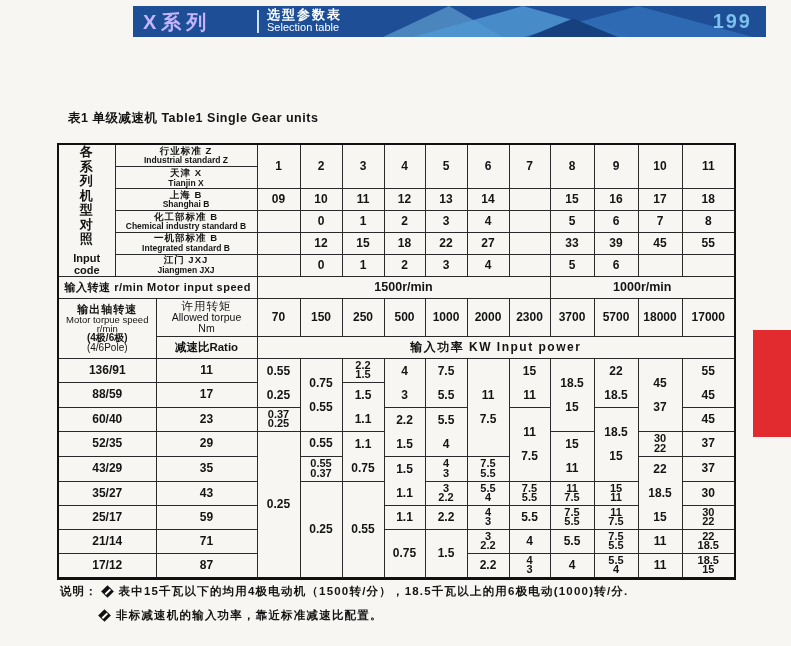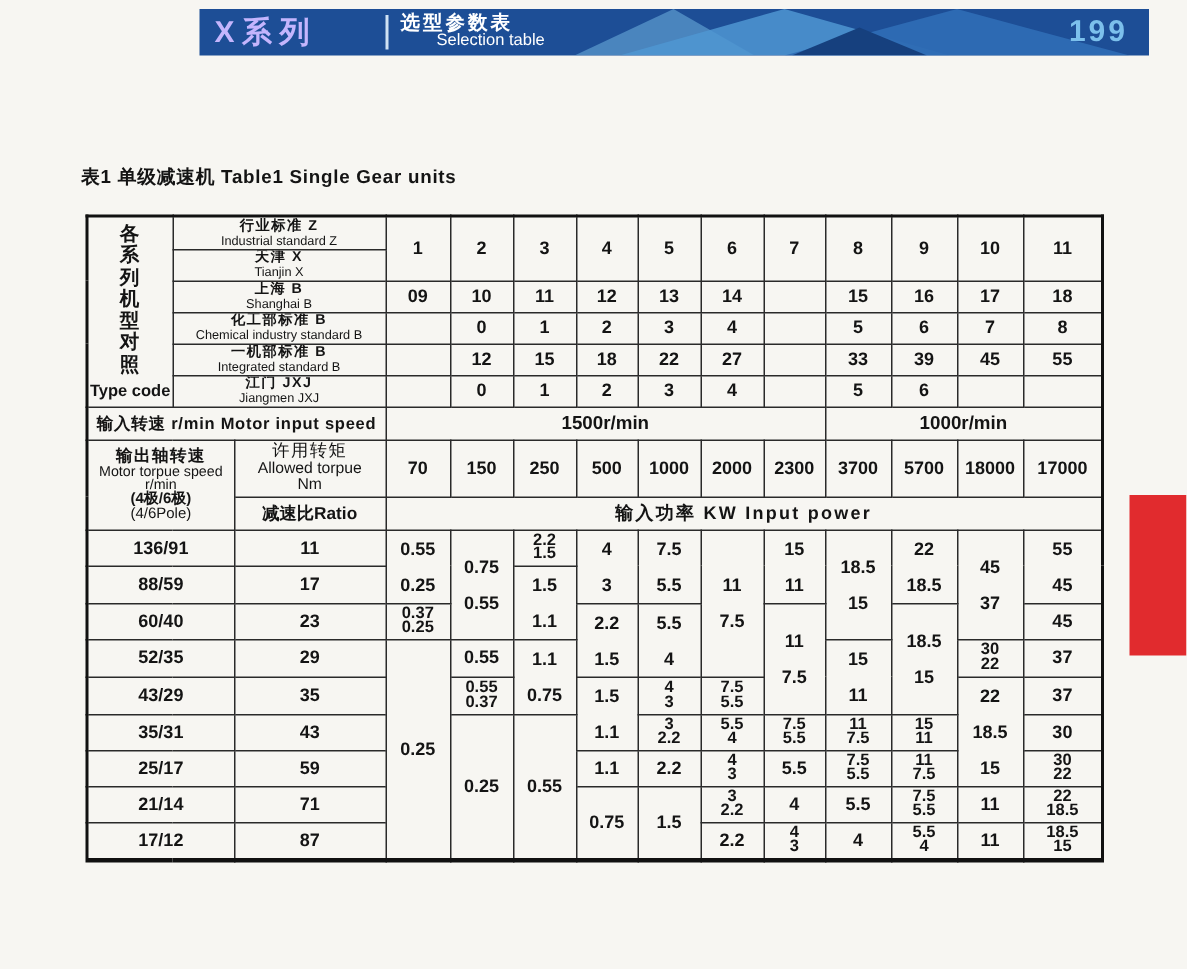--- a/index.html
+++ b/index.html
@@ -25,50 +25,50 @@
     clip-path:polygon(0 100%,55% 0,100% 100%);}
   .chev-notch{left:395px;width:90px;background:#16407e;
     clip-path:polygon(0 100%,50% 40%,100% 100%);}
   .series-title{
     position:absolute;left:10px;top:1px;color:#c4b5fd;
     font-size:20px;font-weight:700;letter-spacing:5px;line-height:30px;
   }
   .header-divider{position:absolute;left:124px;top:4px;width:2px;height:23px;background:#cfe2f4;}
   .header-sub{position:absolute;left:134px;top:2px;color:#fff;line-height:13px;}
   .header-sub .cn{font-size:13px;font-weight:700;letter-spacing:2px;}
-  .header-sub .en{font-size:11px;font-weight:400;margin-left:24px;}
+  .header-sub .en{font-size:11px;font-weight:400;}
   .page-number{
     position:absolute;right:14px;top:4px;color:#7cc0ec;
     font-size:20px;font-weight:700;letter-spacing:2px;
   }
 
   
   .red-tab{position:absolute;left:753px;top:330px;width:38px;height:107px;background:#e12b2e;}
 
   
-  .table-title{position:absolute;left:54px;top:110px;font-size:12.5px;font-weight:700;letter-spacing:.5px;}
+  .table-title{position:absolute;left:68px;top:110px;font-size:12.5px;font-weight:700;letter-spacing:.5px;}
 
   
   .table-wrap{position:absolute;left:57px;top:143px;}
   table{border-collapse:collapse;table-layout:fixed;width:677px;}
   td{
     border:1px solid #2a2a2a;padding:0;margin:0;
     text-align:center;vertical-align:middle;overflow:hidden;
   }
   table{border:2px solid #111;border-bottom:3px solid #111;}
 
   td.num div{font-size:12px;font-weight:700;line-height:13px;}
   td.pair div{font-size:11px;font-weight:700;line-height:9.5px;}
   td.sp div{font-size:12px;font-weight:700;line-height:24px;}
 
   td.side div.v{font-size:13px;font-weight:700;line-height:14.5px;letter-spacing:1px;}
   td.side div.tc{font-size:11px;font-weight:600;margin-top:5px;}
 
   td.lbl div.cn{font-size:9.5px;font-weight:700;line-height:10.5px;letter-spacing:1px;}
-  td.lbl div.en{font-size:8.5px;font-weight:400;line-height:9px;}
+  td.lbl div.en{font-size:8.5px;font-weight:700;line-height:9px;}
 
   td.hin div{font-size:11px;font-weight:700;letter-spacing:.5px;}
   td.spd div{font-size:12.5px;font-weight:700;}
   td.hout div.cn{font-size:11px;font-weight:700;line-height:11px;letter-spacing:1px;}
   td.hout div.en{font-size:9.5px;font-weight:400;line-height:9px;}
   td.hout div.cn2{font-size:10px;font-weight:700;line-height:10px;}
   td.hout div.en2{font-size:10px;font-weight:400;line-height:10px;}
   td.htq div.cn{font-size:11.5px;font-weight:400;line-height:12px;letter-spacing:1px;}
   td.htq div.en{font-size:10.5px;font-weight:400;line-height:11px;}
   td.hrt div{font-size:11.5px;font-weight:700;}
@@ -132,21 +132,21 @@
       <tbody>
           <tr style="height: 22px;">
             <td rowspan="6" class="side">
               <div class="v">各</div>
               <div class="v">系</div>
               <div class="v">列</div>
               <div class="v">机</div>
               <div class="v">型</div>
               <div class="v">对</div>
               <div class="v">照</div>
-              <div class="tc">Type code</div>
+              <div class="tc">Input code</div>
             </td>
             <td colspan="2" class="lbl">
               <div class="cn">行业标准 Z</div>
               <div class="en">Industrial standard Z</div>
             </td>
             <td rowspan="2" class="num">
               <div>1</div>
             </td>
             <td rowspan="2" class="num">
               <div>2</div>
@@ -540,21 +540,21 @@
               <div>22</div>
               <div>18.5</div>
               <div>15</div>
             </td>
             <td class="num">
               <div>37</div>
             </td>
           </tr>
           <tr style="height: 24px;">
             <td colspan="2" class="num">
-              <div>35/31</div>
+              <div>35/27</div>
             </td>
             <td class="num">
               <div>43</div>
             </td>
             <td rowspan="4" class="num">
               <div>0.25</div>
             </td>
             <td rowspan="4" class="num">
               <div>0.55</div>
             </td>
@@ -676,14 +676,25 @@
             </td>
             <td class="pair">
               <div>18.5</div>
               <div>15</div>
             </td>
           </tr>
         </tbody>
     </table>
   </div>
 
+  <div class="notes">
+    <div class="note-line">
+      <span class="note-label">说明：</span>
+      <span class="diamond"></span>
+      <span class="note-text">表中15千瓦以下的均用4极电动机（1500转/分），18.5千瓦以上的用6极电动(1000)转/分.</span>
+    </div>
+    <div class="note-line second">
+      <span class="diamond"></span>
+      <span class="note-text">非标减速机的输入功率，靠近标准减速比配置。</span>
+    </div>
+  </div>
 
 </div>
 
 </body></html>

